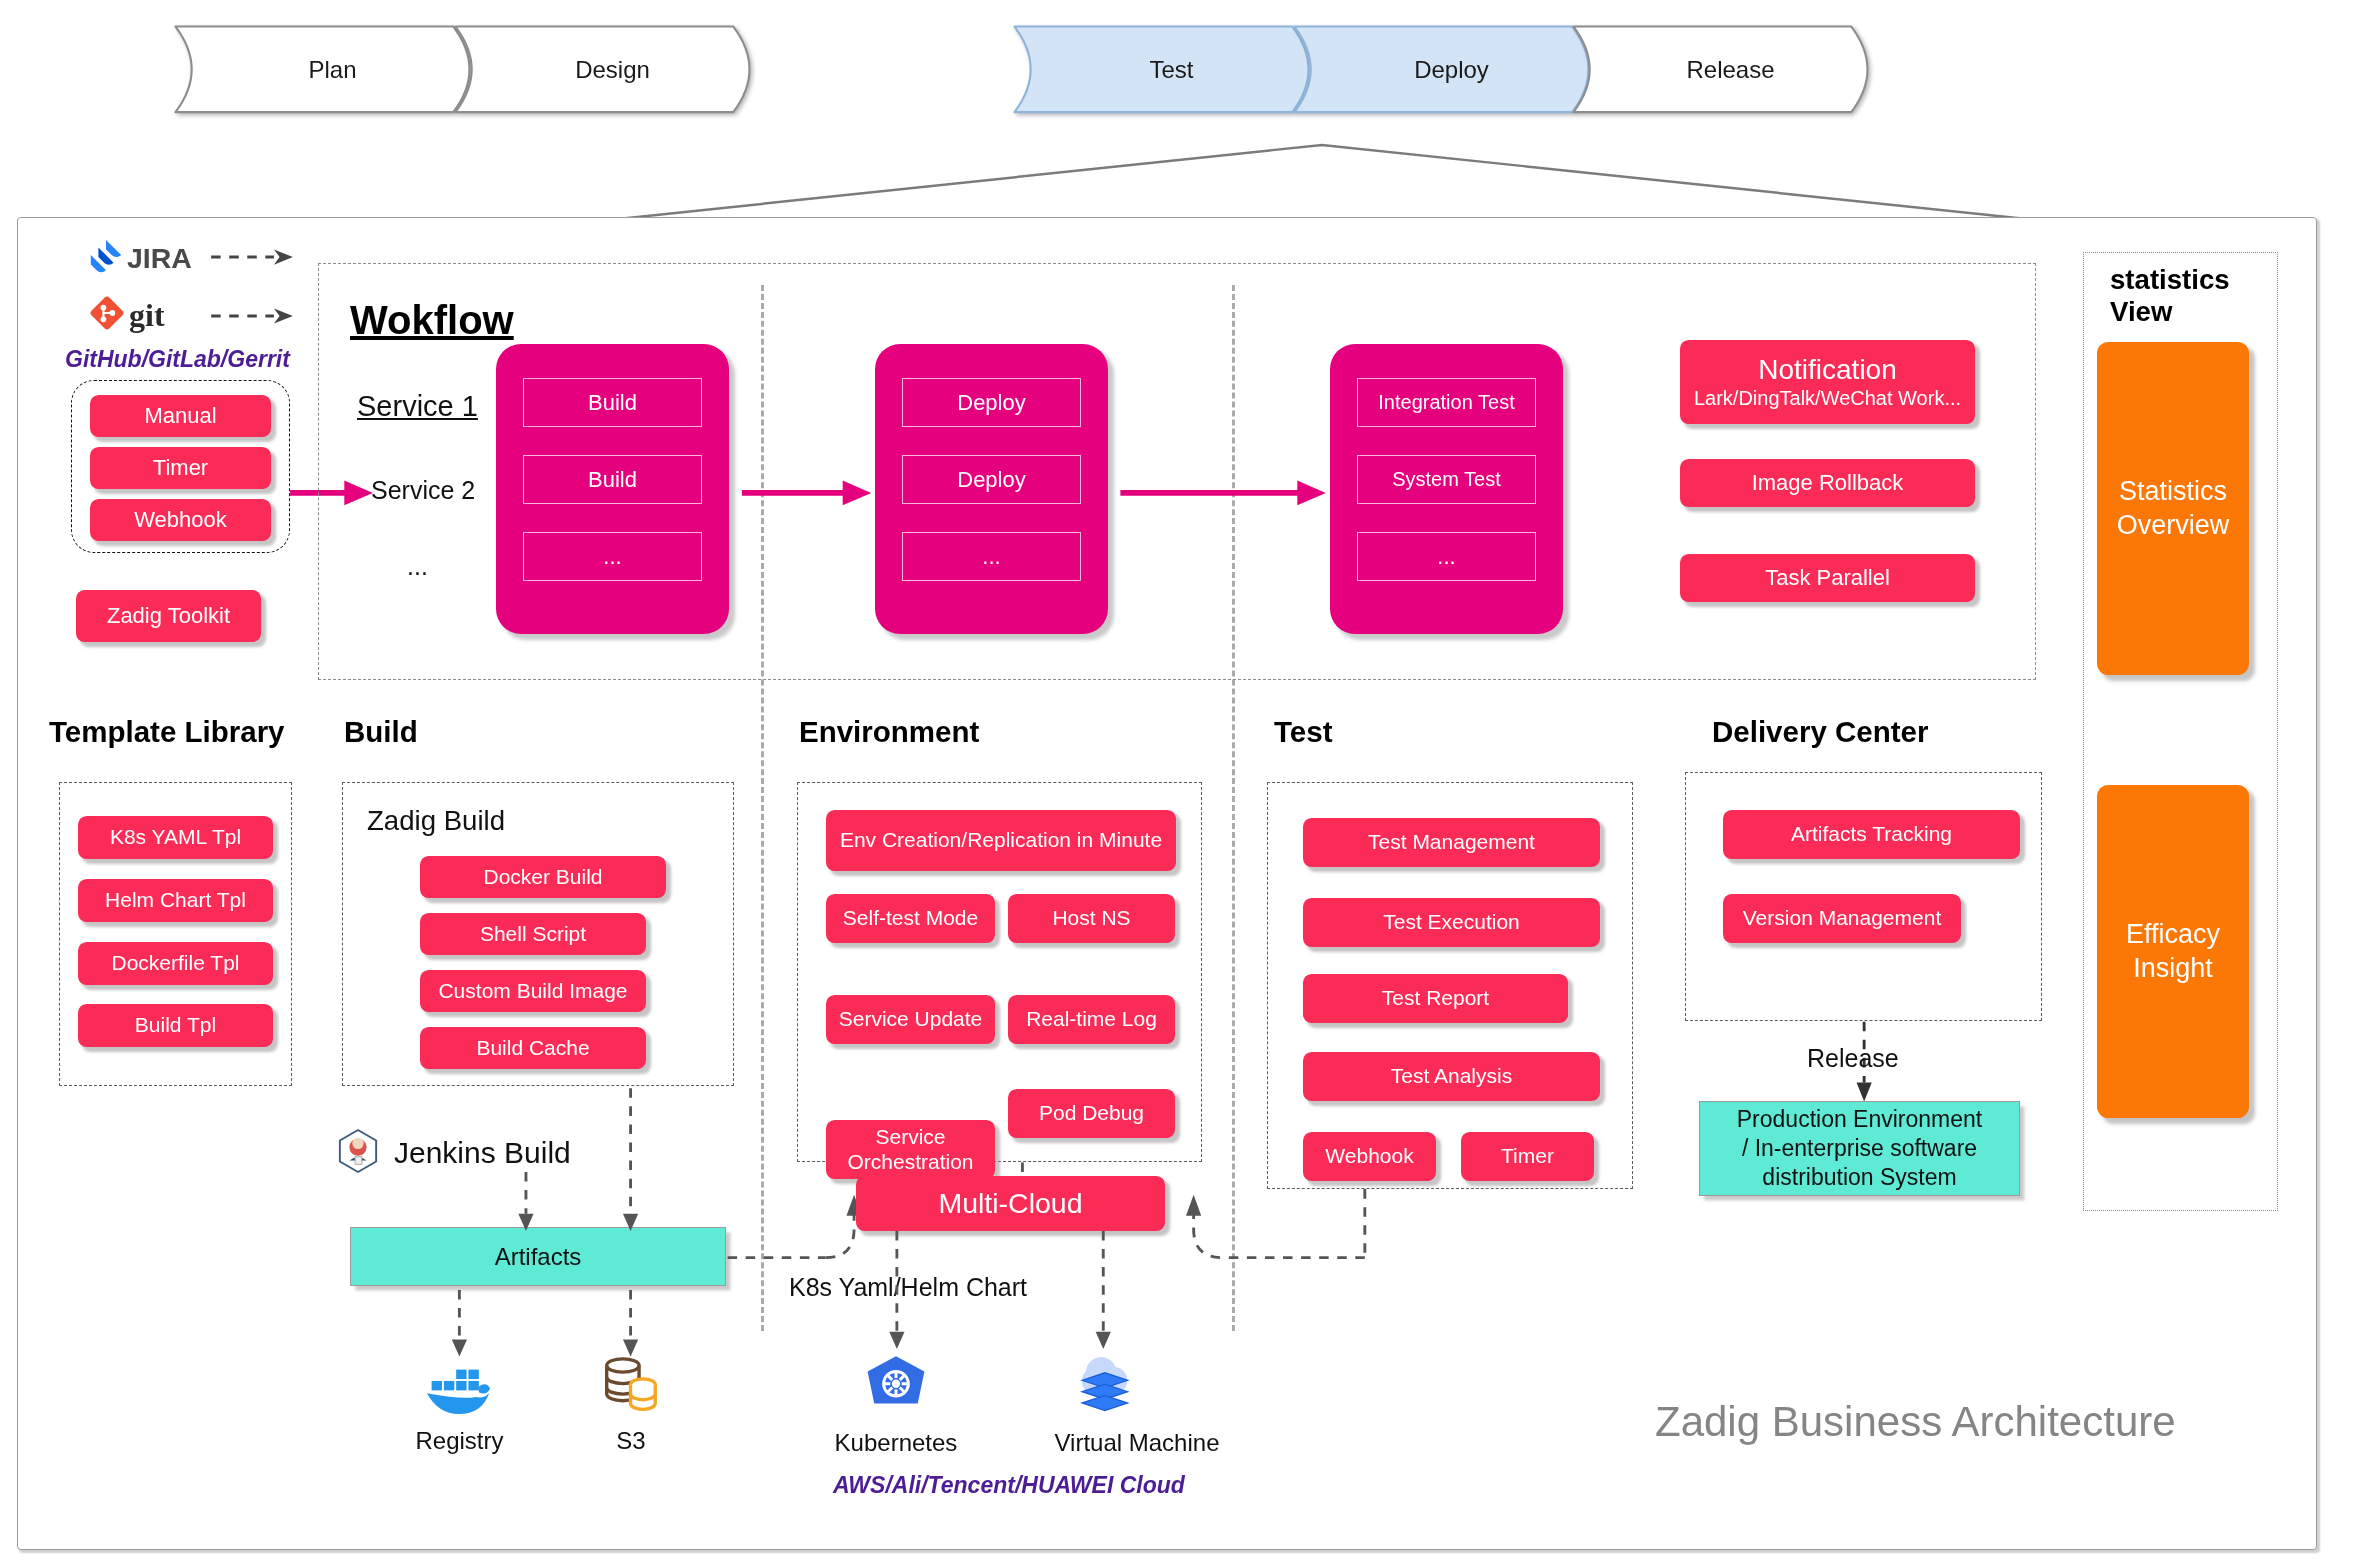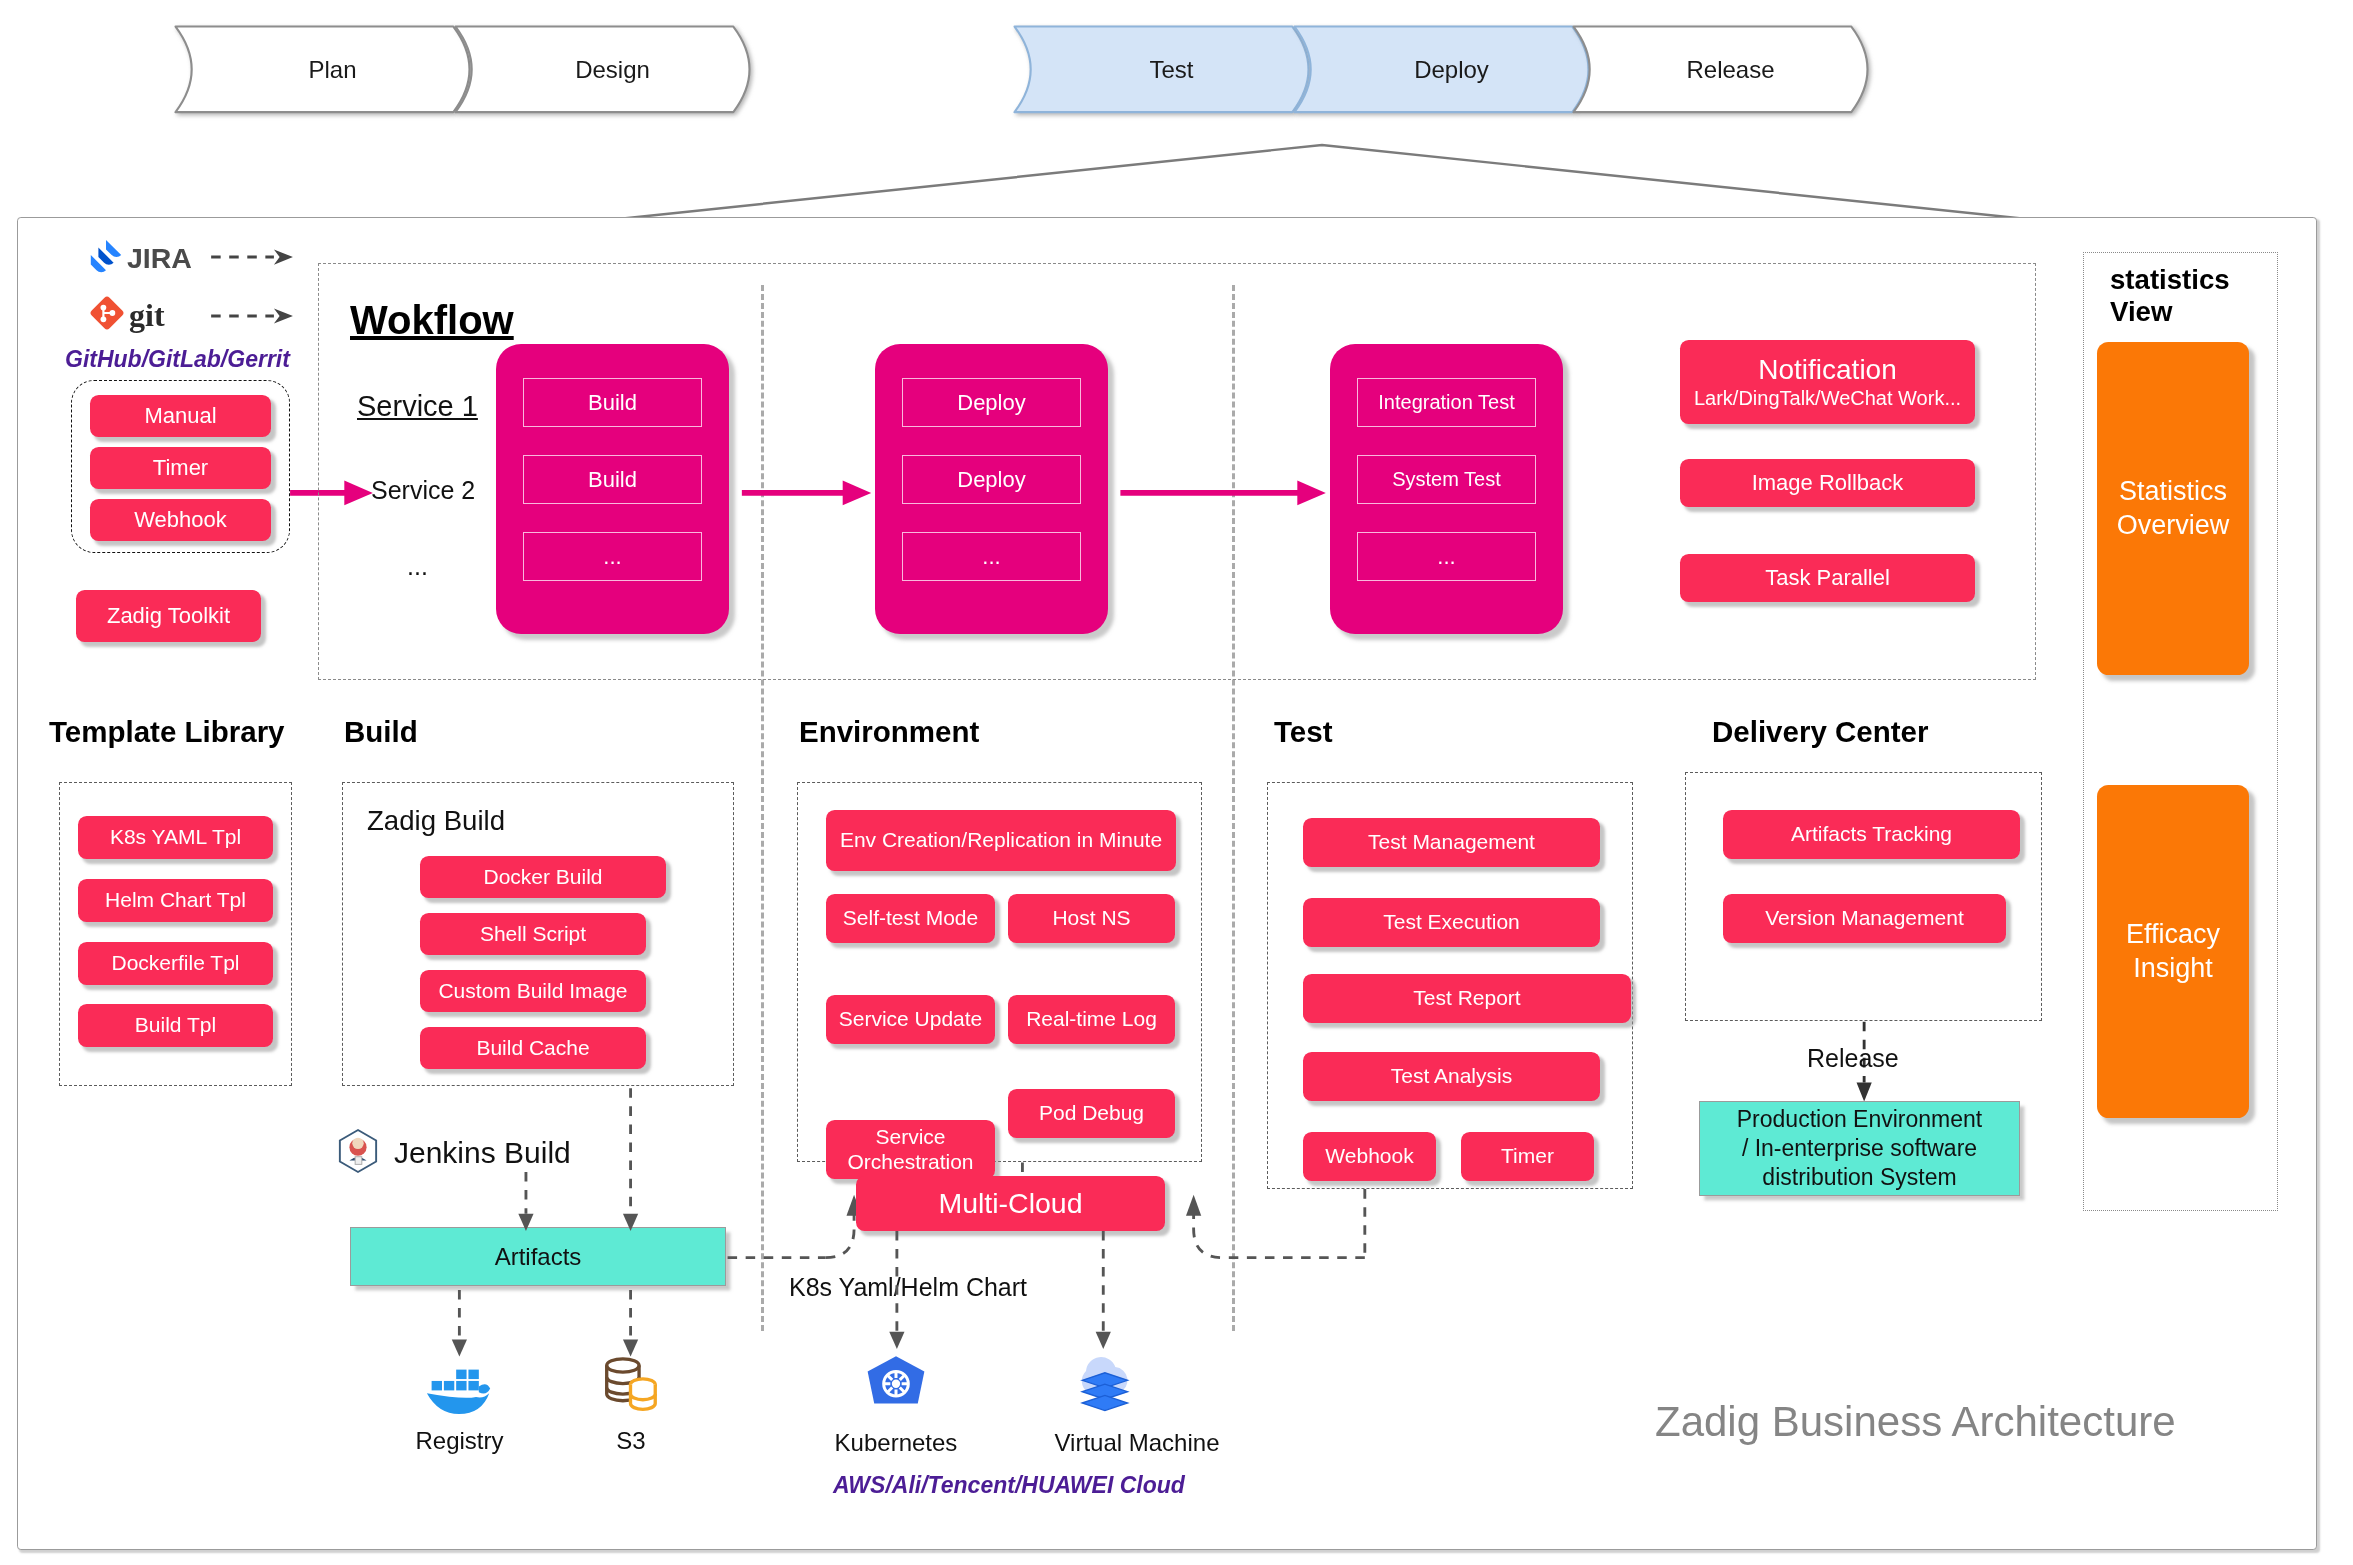--- a/index.html
+++ b/index.html
@@ -332,29 +332,29 @@
     <polygon points="20,54 44,46 68,54 44,62"></polygon>
   </g>
 </svg>
 <div class="iconlbl" style="left:1037px;top:1429px;width:200px;">Virtual Machine</div>
 <div class="graytxt" style="left:833px;top:1472px;">AWS/Ali/Tencent/HUAWEI Cloud</div>
 
 <div class="secttl" style="left:1274px;top:715px;">Test</div>
 <div class="dbox" style="left:1267px;top:782px;width:366px;height:407px;"></div>
 <div class="pill sm" style="left:1303px;top:818px;width:297px;height:49px;">Test Management</div>
 <div class="pill sm" style="left:1303px;top:898px;width:297px;height:49px;">Test Execution</div>
-<div class="pill sm" style="left:1303px;top:974px;width:328px;height:49px;">Test Report</div>
+<div class="pill sm" style="left:1303px;top:974px;width:265px;height:49px;">Test Report</div>
 <div class="pill sm" style="left:1303px;top:1052px;width:297px;height:49px;">Test Analysis</div>
 <div class="pill sm" style="left:1303px;top:1132px;width:133px;height:49px;">Webhook</div>
 <div class="pill sm" style="left:1461px;top:1132px;width:133px;height:49px;">Timer</div>
 
 <div class="secttl" style="left:1712px;top:715px;">Delivery Center</div>
 <div class="dbox" style="left:1685px;top:772px;width:357px;height:249px;"></div>
 <div class="pill sm" style="left:1723px;top:810px;width:297px;height:49px;">Artifacts Tracking</div>
-<div class="pill sm" style="left:1723px;top:894px;width:283px;height:49px;">Version Management</div>
+<div class="pill sm" style="left:1723px;top:894px;width:238px;height:49px;">Version Management</div>
 
 <svg class="lay" viewBox="0 0 2474 1646" width="2353" height="1566">
   <line x1="1960" y1="1074" x2="1960" y2="1138" stroke="#333" stroke-width="3" stroke-dasharray="10 9"></line>
   <path d="M1952 1138 L1960 1158 L1968 1138 Z" fill="#333"></path>
 </svg>
 <div class="plaintxt" style="left:1807px;top:1044px;font-size:25px;">Release</div>
 
 <div class="wbox" style="left:1699px;top:1101px;width:321px;height:95px;flex-direction:column;font-size:23px;">
   <span>Production Environment</span>
   <span>/ In-enterprise software</span>

